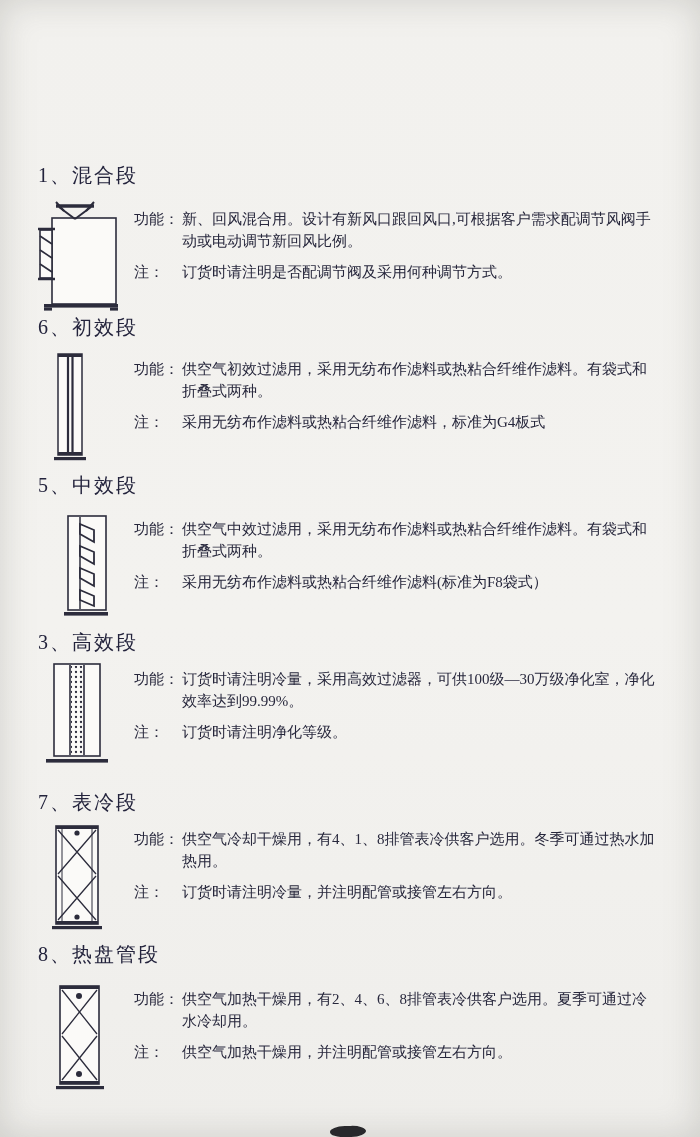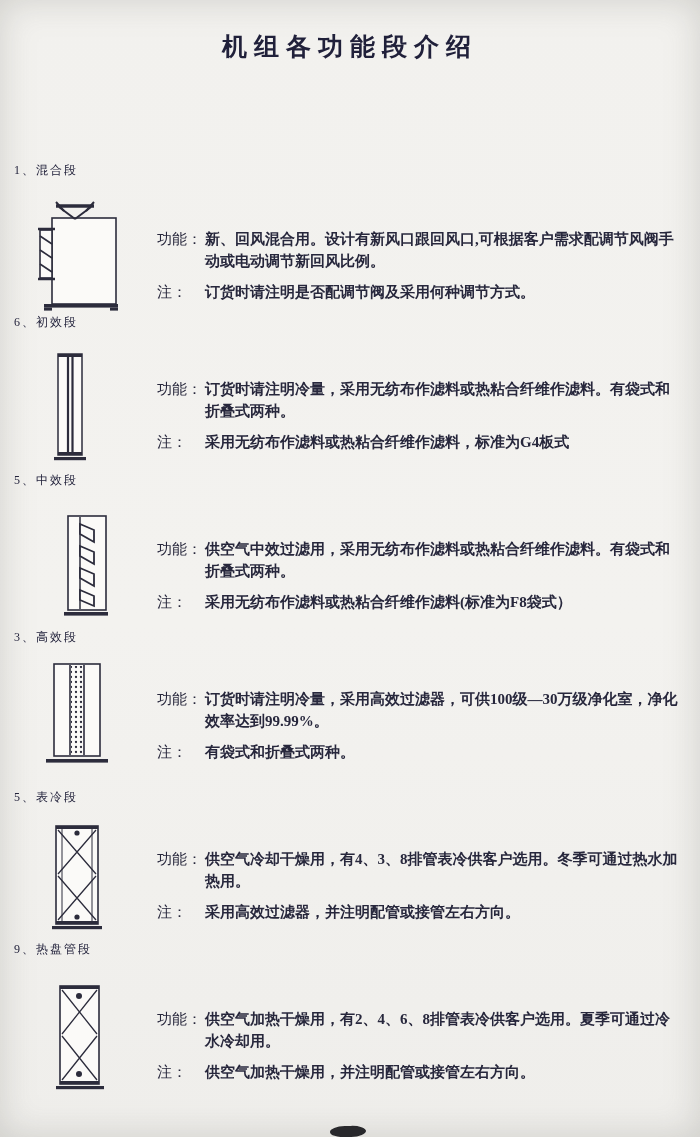--- a/index.html
+++ b/index.html
@@ -17,56 +17,54 @@
     color: #26263a;
   }
   .page-title {
     position: absolute; top: 30px; left: 0; width: 700px;
     text-align: center;
     font-size: 25px; font-weight: bold;
     letter-spacing: 7px;
     color: #20203a;
   }
   .section-heading {
-    position: absolute; left: 14px;
-    font-size: 12px;
+    position: absolute; left: 38px;
+    font-size: 20px;
     letter-spacing: 2px;
     color: #23233c;
     white-space: nowrap;
   }
   .diagram { position: absolute; }
   .diagram svg { display: block; }
   .textblock {
-    position: absolute; left: 157px; width: 522px;
+    position: absolute; left: 134px; width: 522px;
     font-size: 15px; line-height: 22px;
     color: #27273c;
-    margin-top: 20px;
   }
   .entry { display: flex; }
   .entry + .entry { margin-top: 9px; }
   .entry-label { flex: 0 0 48px; white-space: nowrap; }
-  .entry-text { flex: 1; font-weight: bold; }
+  .entry-text { flex: 1; }
   .ink { stroke: #2c2c3c; fill: none; }
   .ink-fill { fill: #2c2c3c; stroke: none; }
   .paper-fill { fill: #fbfaf8; }
   .smudge {
     position: absolute; left: 330px; top: 1126px;
     width: 36px; height: 11px;
     background: #141418;
     border-radius: 50% / 60%;
     transform: rotate(-2deg);
     opacity: 0.9;
   }
 </style>
 </head>
 <body>
 
 <div class="page">
 
-  <div class="page-title">机组各功能段介绍</div>
 
   <div class="section-heading" style="top:162px">1、混合段</div>
   <div class="diagram" style="left:38px; top:200px">
     <svg width="84" height="115" viewBox="0 0 84 115">
       <rect class="ink paper-fill" x="14" y="18" width="64" height="86" stroke-width="1.6"></rect>
       <path class="ink" d="M18 6 H56" stroke-width="3.4"></path>
       <path class="ink" d="M21 7 L37 19 M53 7 L37 19" stroke-width="2"></path>
       <path class="ink" d="M18 2 L26 11 M56 2 L48 11" stroke-width="2"></path>
       <rect class="ink paper-fill" x="2" y="30" width="12" height="48" stroke-width="1.6"></rect>
       <path class="ink" d="M2 36 L14 44 M2 50 L14 58 M2 64 L14 72" stroke-width="1.6"></path>
@@ -92,21 +90,21 @@
     <svg width="36" height="115" viewBox="0 0 36 115">
       <rect class="ink paper-fill" x="6" y="4" width="24" height="101" stroke-width="1.5"></rect>
       <path class="ink" d="M6 5.5 H30 M6 103.5 H30" stroke-width="3"></path>
       <path class="ink" d="M16 6 V103 M20.5 6 V103" stroke-width="2.2"></path>
       <rect class="ink-fill" x="2" y="107" width="32" height="3.2"></rect>
     </svg>
   </div>
   <div class="textblock" style="top:358px">
     <div class="entry">
       <span class="entry-label">功能：</span>
-      <span class="entry-text">订货时请注明冷量，采用无纺布作滤料或热粘合纤维作滤料。有袋式和折叠式两种。</span>
+      <span class="entry-text">供空气初效过滤用，采用无纺布作滤料或热粘合纤维作滤料。有袋式和折叠式两种。</span>
     </div>
     <div class="entry">
       <span class="entry-label">注：</span>
       <span class="entry-text">采用无纺布作滤料或热粘合纤维作滤料，标准为G4板式</span>
     </div>
   </div>
 
   <div class="section-heading" style="top:472px">5、中效段</div>
   <div class="diagram" style="left:60px; top:512px">
     <svg width="52" height="110" viewBox="0 0 52 110">
@@ -144,48 +142,48 @@
       <rect class="ink-fill" x="2" y="99" width="62" height="3.6"></rect>
     </svg>
   </div>
   <div class="textblock" style="top:668px">
     <div class="entry">
       <span class="entry-label">功能：</span>
       <span class="entry-text">订货时请注明冷量，采用高效过滤器，可供100级—30万级净化室，净化效率达到99.99%。</span>
     </div>
     <div class="entry">
       <span class="entry-label">注：</span>
-      <span class="entry-text">有袋式和折叠式两种。</span>
-    </div>
-  </div>
-
-  <div class="section-heading" style="top:789px">5、表冷段</div>
+      <span class="entry-text">订货时请注明净化等级。</span>
+    </div>
+  </div>
+
+  <div class="section-heading" style="top:789px">7、表冷段</div>
   <div class="diagram" style="left:48px; top:820px">
     <svg width="58" height="112" viewBox="0 0 58 112">
       <rect class="ink paper-fill" x="8" y="6" width="42" height="98" stroke-width="1.6"></rect>
       <path class="ink" d="M8 7.5 H50 M8 102.5 H50" stroke-width="3"></path>
       <path class="ink" d="M14 7 V103 M44 7 V103" stroke-width="1"></path>
       <path class="ink" d="M10 10 L48 54 M48 10 L10 54 M10 56 L48 100 M48 56 L10 100" stroke-width="1.3"></path>
       <circle class="ink-fill" cx="29" cy="13" r="2.6"></circle>
       <circle class="ink-fill" cx="29" cy="97" r="2.6"></circle>
       <rect class="ink-fill" x="4" y="106" width="50" height="3.2"></rect>
     </svg>
   </div>
   <div class="textblock" style="top:828px">
     <div class="entry">
       <span class="entry-label">功能：</span>
-      <span class="entry-text">供空气冷却干燥用，有4、3、8排管表冷供客户选用。冬季可通过热水加热用。</span>
-    </div>
-    <div class="entry">
-      <span class="entry-label">注：</span>
-      <span class="entry-text">采用高效过滤器，并注明配管或接管左右方向。</span>
-    </div>
-  </div>
-
-  <div class="section-heading" style="top:941px">9、热盘管段</div>
+      <span class="entry-text">供空气冷却干燥用，有4、1、8排管表冷供客户选用。冬季可通过热水加热用。</span>
+    </div>
+    <div class="entry">
+      <span class="entry-label">注：</span>
+      <span class="entry-text">订货时请注明冷量，并注明配管或接管左右方向。</span>
+    </div>
+  </div>
+
+  <div class="section-heading" style="top:941px">8、热盘管段</div>
   <div class="diagram" style="left:53px; top:980px">
     <svg width="54" height="112" viewBox="0 0 54 112">
       <rect class="ink paper-fill" x="7" y="6" width="39" height="98" stroke-width="1.6"></rect>
       <path class="ink" d="M7 7.5 H46 M7 102.5 H46" stroke-width="3"></path>
       <path class="ink" d="M9 10 L44 54 M44 10 L9 54 M9 56 L44 100 M44 56 L9 100" stroke-width="1.3"></path>
       <circle class="ink-fill" cx="26" cy="16" r="3"></circle>
       <circle class="ink-fill" cx="26" cy="94" r="3"></circle>
       <rect class="ink-fill" x="3" y="106" width="48" height="3.2"></rect>
     </svg>
   </div>

